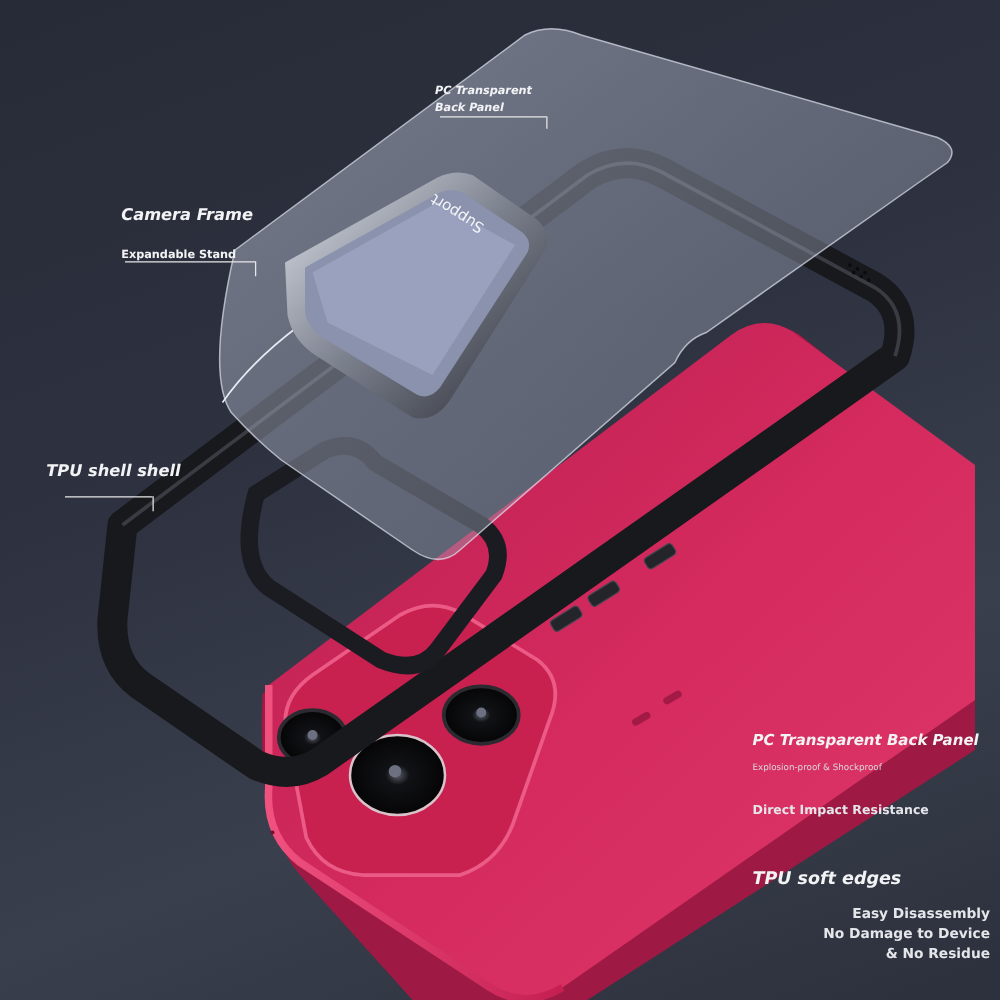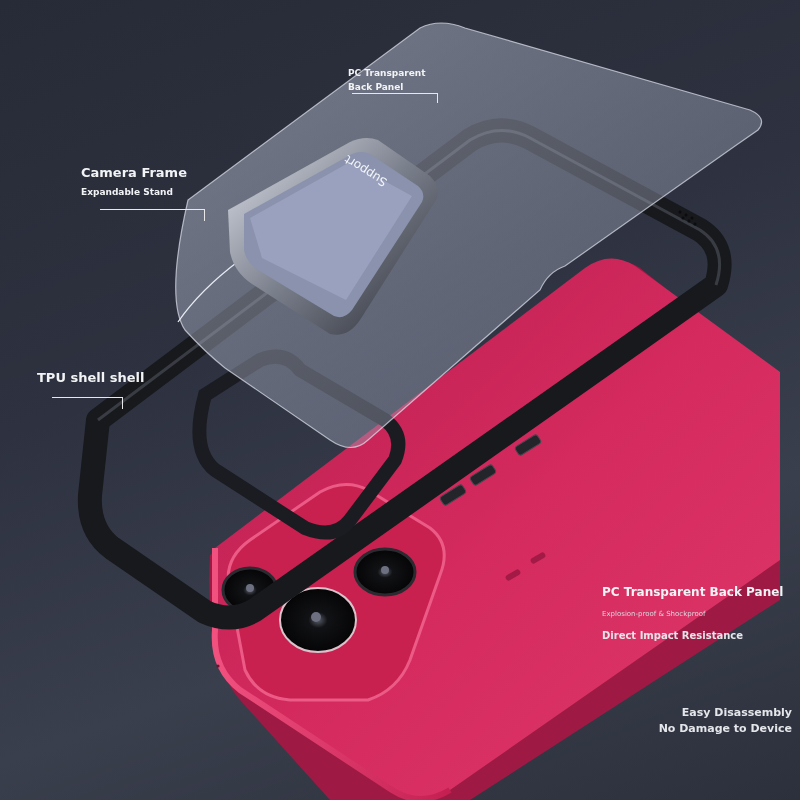--- a/index.html
+++ b/index.html
@@ -3,37 +3,37 @@
 <meta charset="utf-8">
 <style>
   html, body { margin: 0; padding: 0; }
   body {
     width: 800px; height: 800px; overflow: hidden; position: relative;
     background: linear-gradient(160deg, #272b37 0%, #2e3240 40%, #3a3f4d 70%, #2c303c 100%);
     font-family: "DejaVu Sans", sans-serif;
   }
   .scene { position: absolute; left: 0; top: 0; width: 800px; height: 800px; }
   .label { position: absolute; color: #f2f3f5; font-weight: bold; }
-  .label .title { display: block; }
+  .label .title { display: block; font-style: italic; }
   .label .sub { display: block; }
   .leader { position: absolute; border-top: 1px solid #e8e8ea; }
   .leader-v { position: absolute; border-left: 1px solid #e8e8ea; }
 
   
   #lbl-pc-top { left: 348px; top: 66px; font-size: 9px; line-height: 14px; }
-  #lbl-camera { left: 81px; top: 164px; }
+  #lbl-camera { left: 97px; top: 164px; }
   #lbl-camera .title { font-size: 13px; line-height: 18px; }
-  #lbl-camera .sub { font-size: 9px; line-height: 16px; margin-top: 2px; }
+  #lbl-camera .sub { font-size: 9px; line-height: 16px; margin-top: 14px; }
   #lbl-tpu { left: 37px; top: 370px; font-size: 13px; }
 
   
   #feat-pc { left: 602px; top: 583px; width: 190px; }
   #feat-pc .title { font-size: 12px; line-height: 19px; }
   #feat-pc .sub1 { font-size: 7px; color: #d7d9de; margin-top: 8px; font-weight: normal; }
-  #feat-pc .sub2 { font-size: 10px; color: #e4e6ea; margin-top: 12px; }
+  #feat-pc .sub2 { font-size: 10px; color: #e4e6ea; margin-top: 25px; }
   #feat-tpu { left: 602px; top: 694px; width: 190px; }
   #feat-tpu .title { font-size: 14px; line-height: 18px; }
   #feat-tpu .lines { margin-top: 11px; font-size: 11px; line-height: 16px; color: #e4e6ea; text-align: right; }
   #feat-tpu .lines span { display: block; }
 </style>
 </head>
 <body>
 
 <svg class="scene" viewBox="0 0 800 800" xmlns="http://www.w3.org/2000/svg">
   <defs>
@@ -140,17 +140,19 @@
 <div class="leader" style="left:52px; top:397px; width:70px;"></div>
 <div class="leader-v" style="left:122px; top:397px; height:12px;"></div>
 
 <div class="label" id="feat-pc">
   <span class="title">PC Transparent Back Panel</span>
   <span class="sub sub1">Explosion-proof &amp; Shockproof</span>
   <span class="sub sub2">Direct Impact Resistance</span>
 </div>
 
 <div class="label" id="feat-tpu">
+  <span class="title">TPU soft edges</span>
   <div class="lines">
     <span>Easy Disassembly</span>
     <span>No Damage to Device</span>
+    <span>&amp; No Residue</span>
   </div>
 </div>
 
 </body></html>

